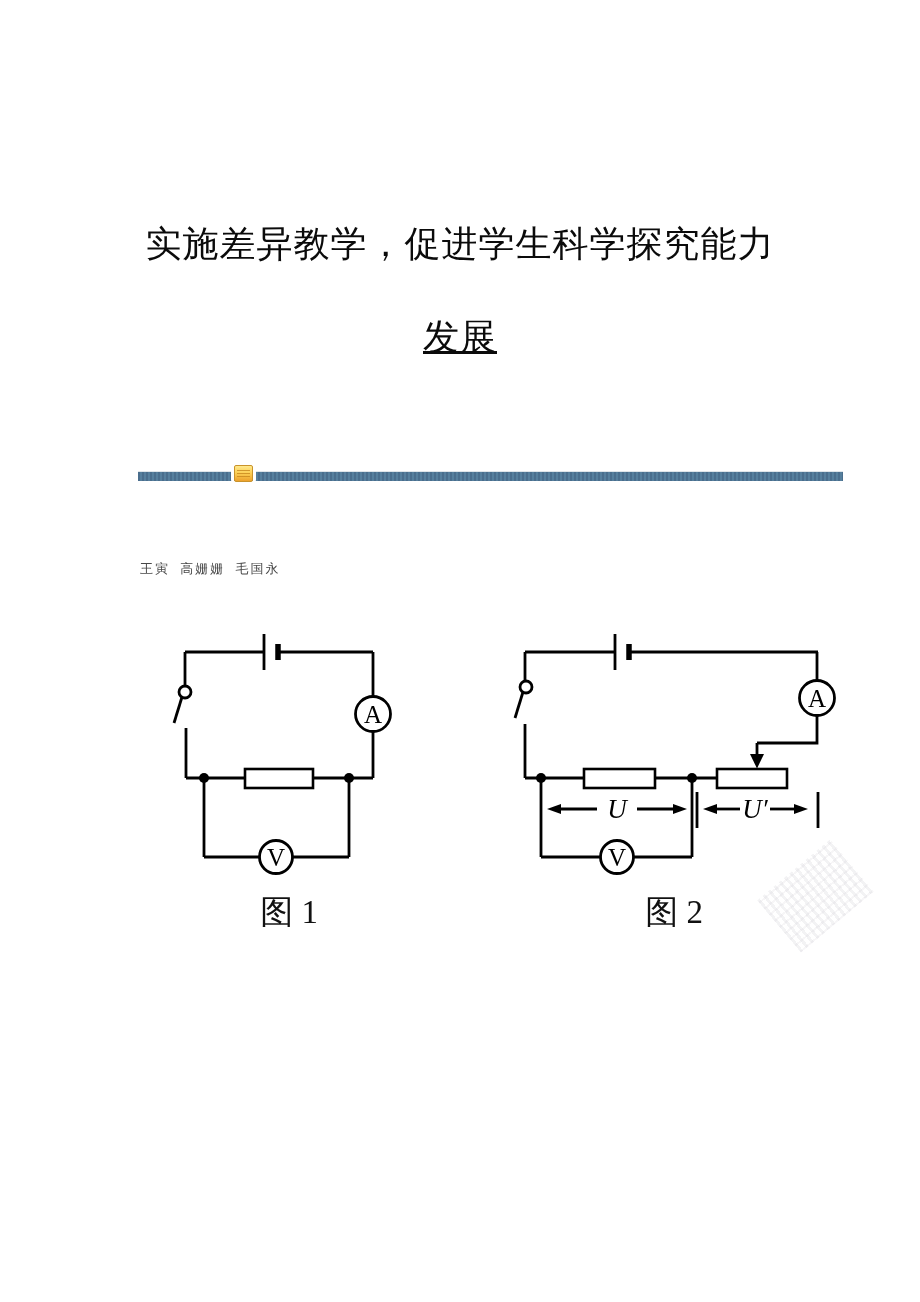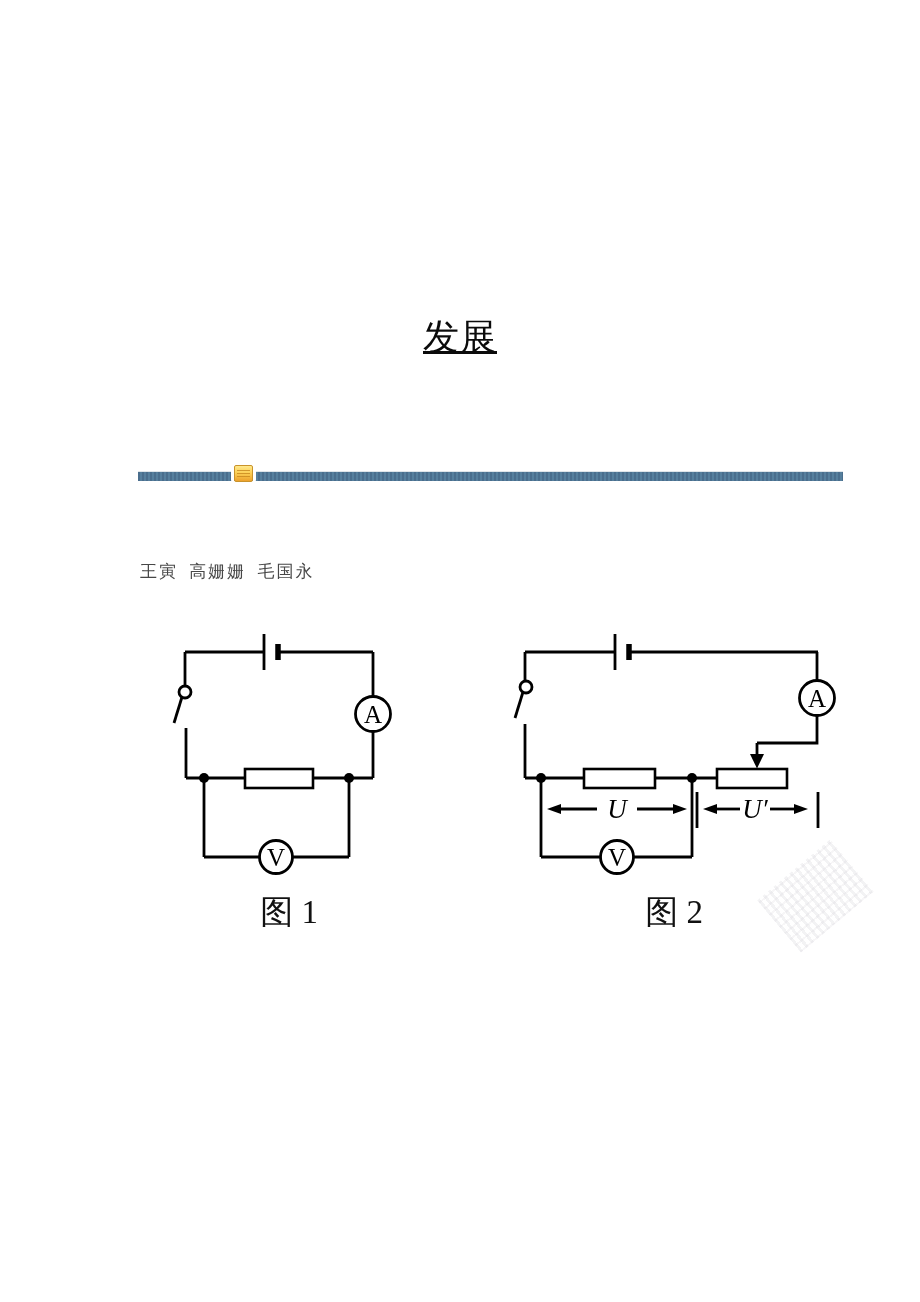--- a/index.html
+++ b/index.html
@@ -43,21 +43,21 @@
   .divider-icon::after{
     content:"";
     position:absolute;left:2px;right:2px;top:4px;height:7px;
     background:repeating-linear-gradient(180deg,#c8881e 0 1px,transparent 1px 3px);
     opacity:.8;
   }
 
   
   .authors{
     position:absolute;left:140px;top:560px;
-    font-size:17px;color:#474747;
+    font-size:13px;color:#474747;
     letter-spacing:2px;word-spacing:5px;
     font-family:"Liberation Serif","DejaVu Serif",serif;
   }
 
   
   .fig{position:absolute;}
   .fig svg{display:block;}
   .fig1{left:148px;top:623px;}
   .fig2{left:498px;top:623px;}
   .wire{stroke:#000;stroke-width:2.8;fill:none;}
@@ -90,20 +90,21 @@
                repeating-linear-gradient(0deg,rgba(170,160,175,.18) 0 2px,transparent 2px 8px);
     opacity:.55;
     pointer-events:none;
   }
 </style>
 </head>
 <body>
 
 <div class="page">
 
+  <div class="title-line l1">实施差异教学，促进学生科学探究能力</div>
   <div class="title-line l2">发展</div>
 
   <div class="divider"></div>
   <div class="divider-icon"></div>
 
   <div class="authors">王寅 高姗姗 毛国永</div>
 
   <div class="fig fig1">
     <svg width="262" height="310" viewBox="0 0 262 310" xmlns="http://www.w3.org/2000/svg">
 

